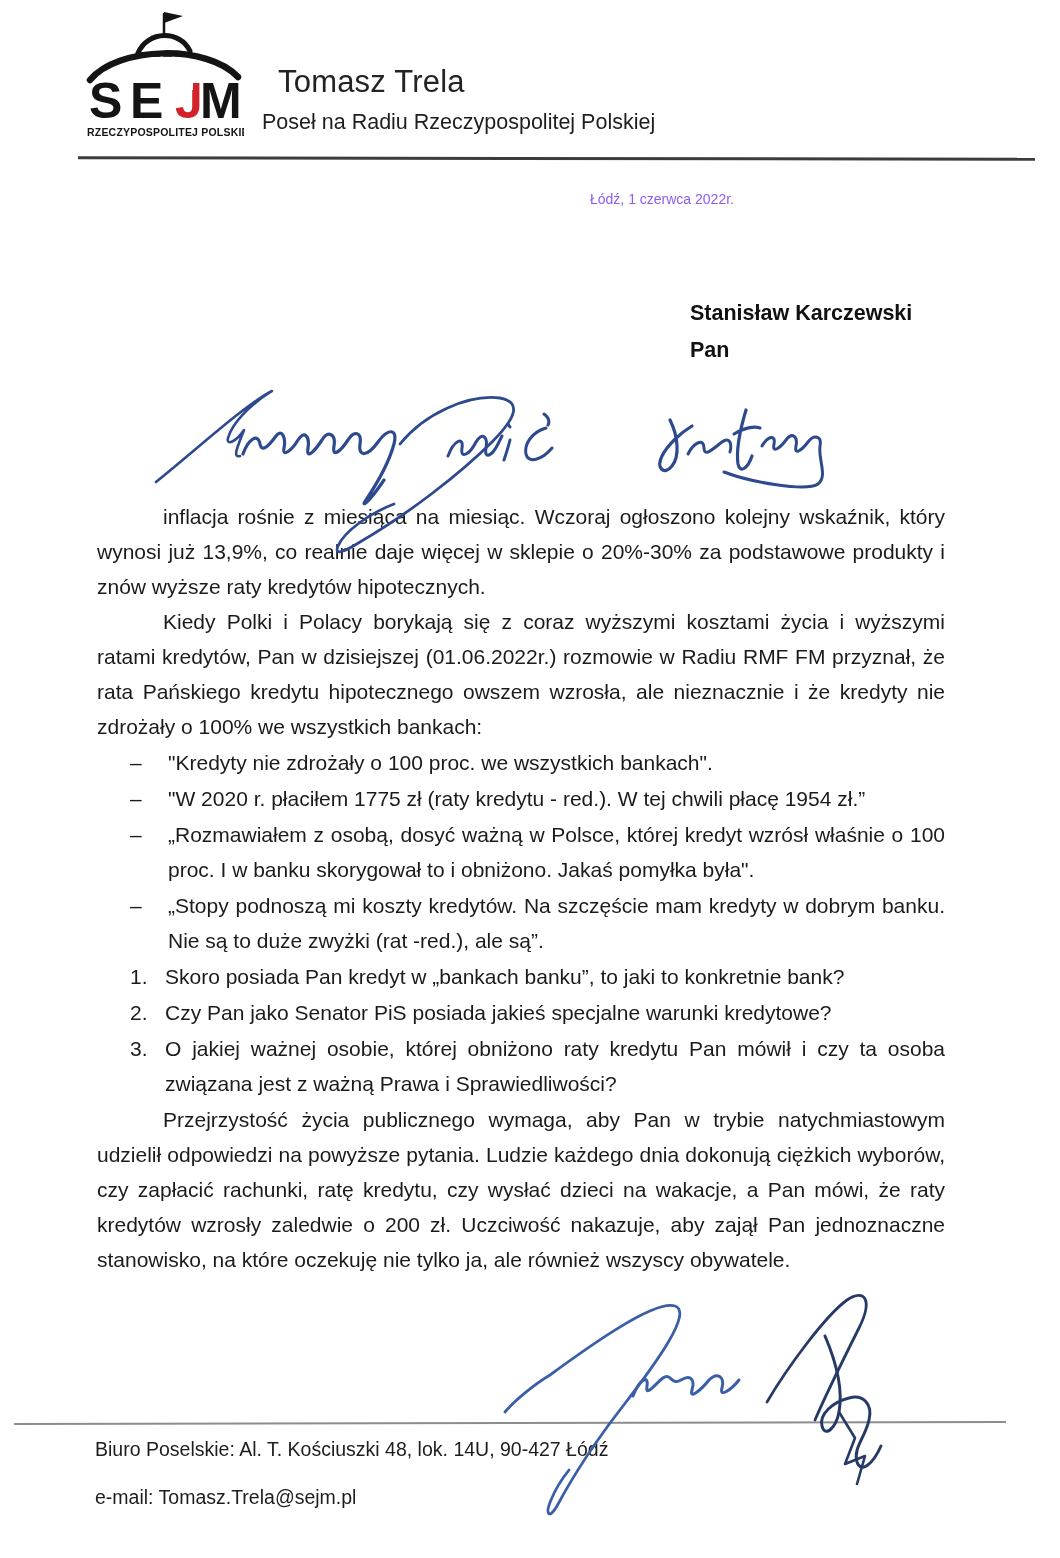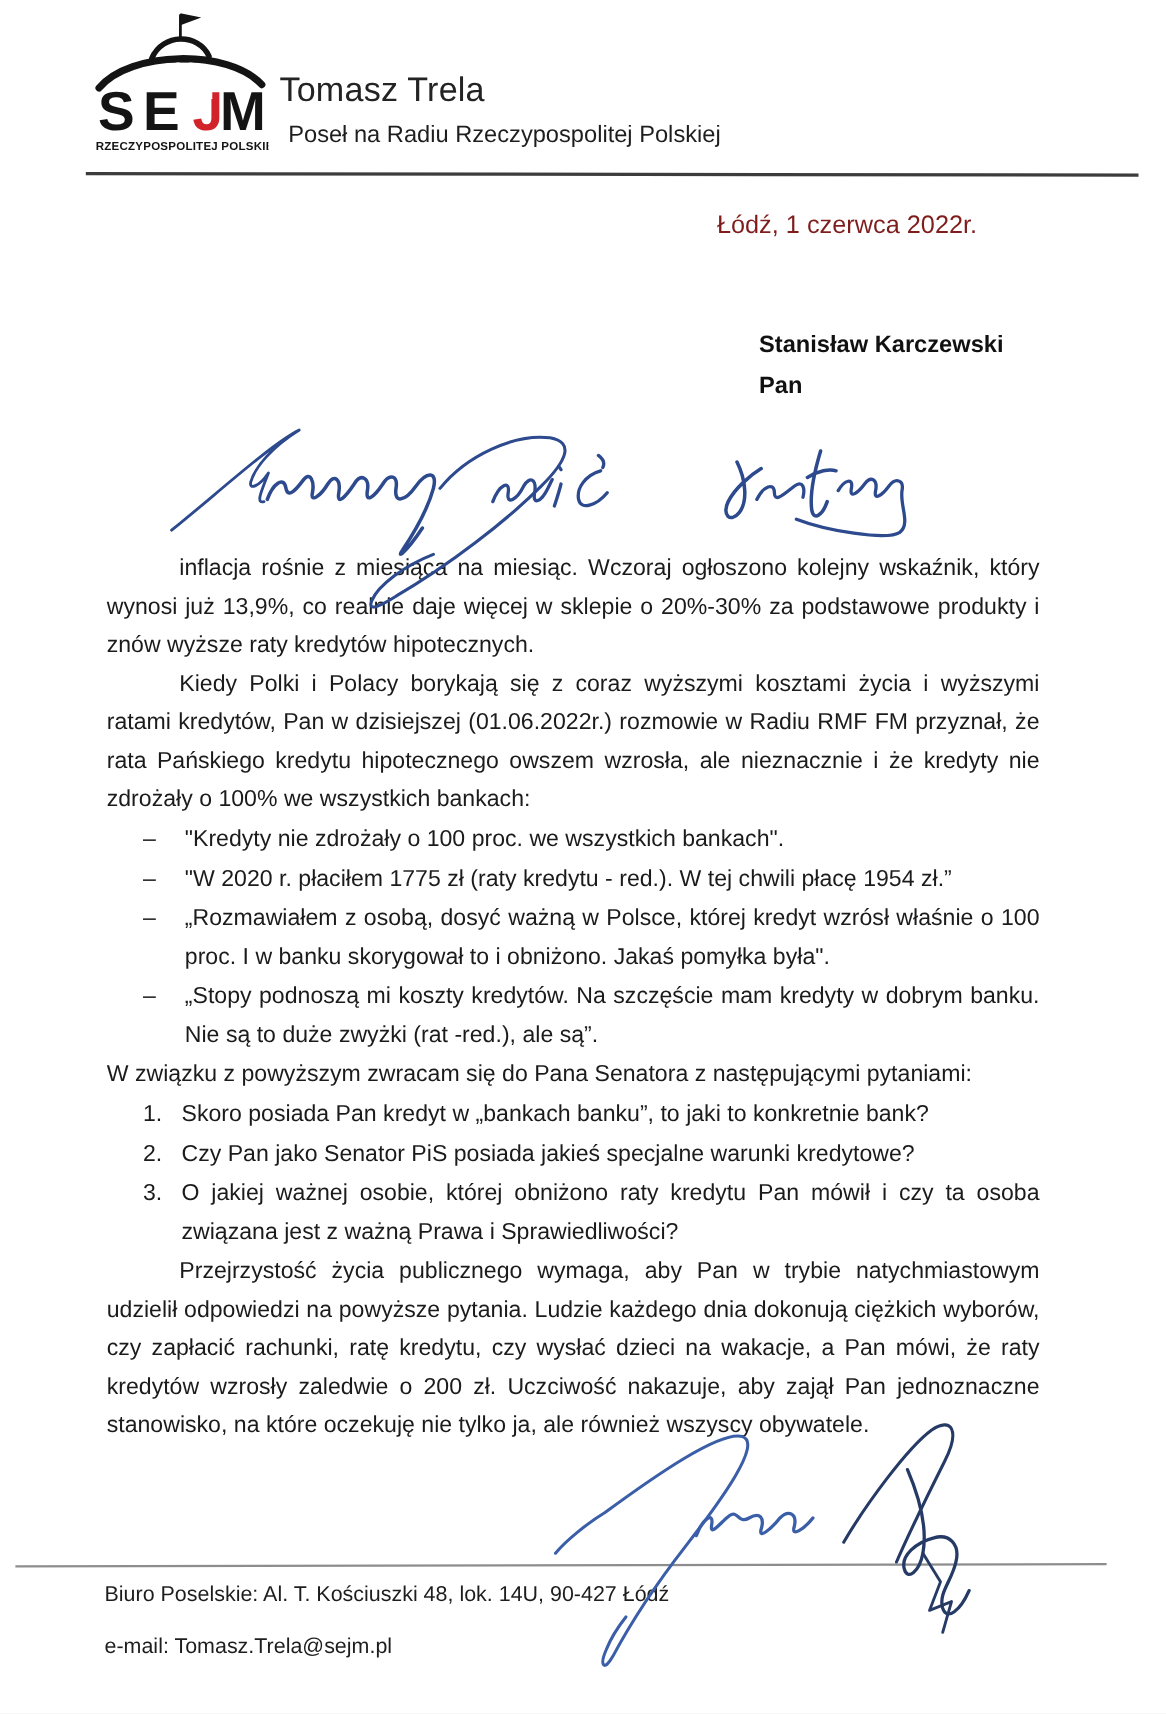--- a/index.html
+++ b/index.html
@@ -5,24 +5,24 @@
   html,body{margin:0;padding:0;background:#e8e8e8;}
   .page{
     position:relative;
     width:1060px;height:1558px;
     background:#ffffff;
     font-family:"Liberation Sans", sans-serif;
     color:#1c1c1c;
     overflow:hidden;
     margin:0 auto;
   }
-  .name{position:absolute;left:254px;top:64px;font-size:31px;color:#232323;letter-spacing:0.2px;}
+  .name{position:absolute;left:278px;top:64px;font-size:31px;color:#232323;letter-spacing:0.2px;}
   .subtitle{position:absolute;left:262px;top:110px;font-size:21.5px;color:#1e1e1e;}
   .header-rule{position:absolute;left:78px;top:157px;width:957px;height:3px;background:#3c3c3c;transform:rotate(0.08deg);}
-  .dateline{position:absolute;left:590px;top:191px;width:360px;text-align:center;font-size:23px;color:#7f1d1d;}
+  .dateline{position:absolute;left:590px;top:191px;width:360px;text-align:left;font-size:14px;color:#8b5cf6;}
   .addressee{position:absolute;left:690px;top:295px;font-size:21.5px;font-weight:bold;line-height:37px;color:#111;}
   .salutation-svg{position:absolute;left:148px;top:384px;z-index:3;pointer-events:none;}
   .body{
     position:absolute;left:97px;top:499px;width:848px;
     font-size:21px;line-height:35px;text-align:justify;color:#1b1b1b;
   }
   .body p{margin:0;}
   .indent{text-indent:66px;}
   .li{display:flex;margin:1px 0;}
   .li .mk{flex:0 0 38px;margin-left:33px;text-align:left;}
@@ -95,21 +95,20 @@
     </div>
     <div class="li">
       <span class="mk">–</span>
       <span class="tx">„Rozmawiałem z osobą, dosyć ważną w Polsce, której kredyt wzrósł właśnie o 100 proc. I w banku skorygował to i obniżono. Jakaś pomyłka była".</span>
     </div>
     <div class="li">
       <span class="mk">–</span>
       <span class="tx">„Stopy podnoszą mi koszty kredytów. Na szczęście mam kredyty w dobrym banku. Nie są to duże zwyżki (rat -red.), ale są”.</span>
     </div>
 
-    <p>W związku z powyższym zwracam się do Pana Senatora z następującymi pytaniami:</p>
 
     <div class="li q">
       <span class="mk">1.</span>
       <span class="tx">Skoro posiada Pan kredyt w „bankach banku”, to jaki to konkretnie bank?</span>
     </div>
     <div class="li q">
       <span class="mk">2.</span>
       <span class="tx">Czy Pan jako Senator PiS posiada jakieś specjalne warunki kredytowe?</span>
     </div>
     <div class="li q">

